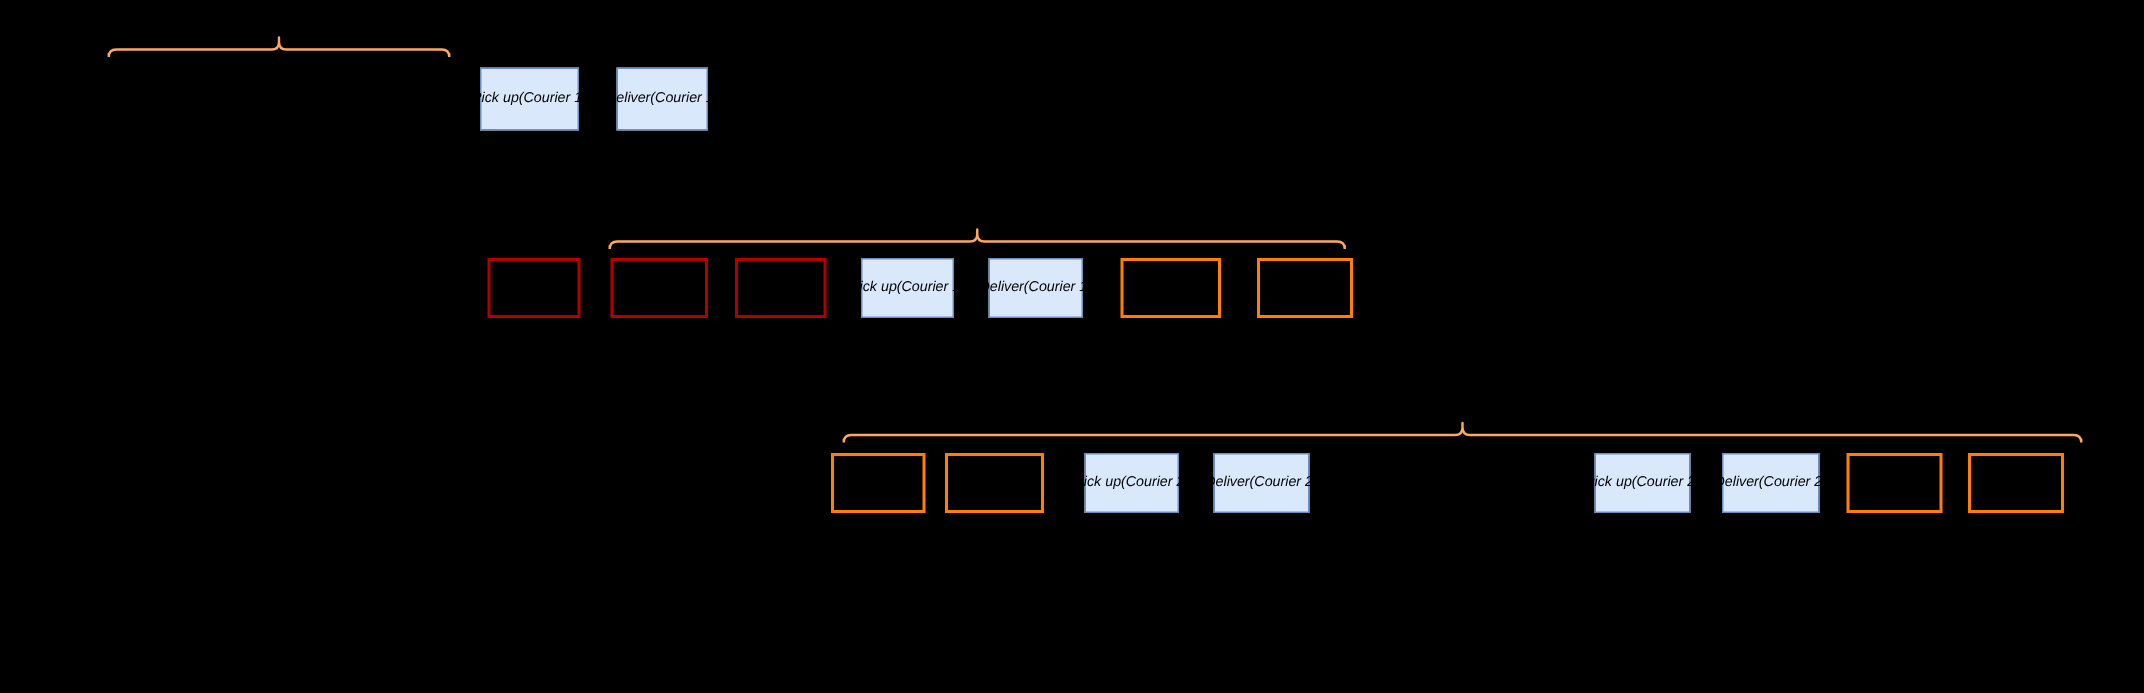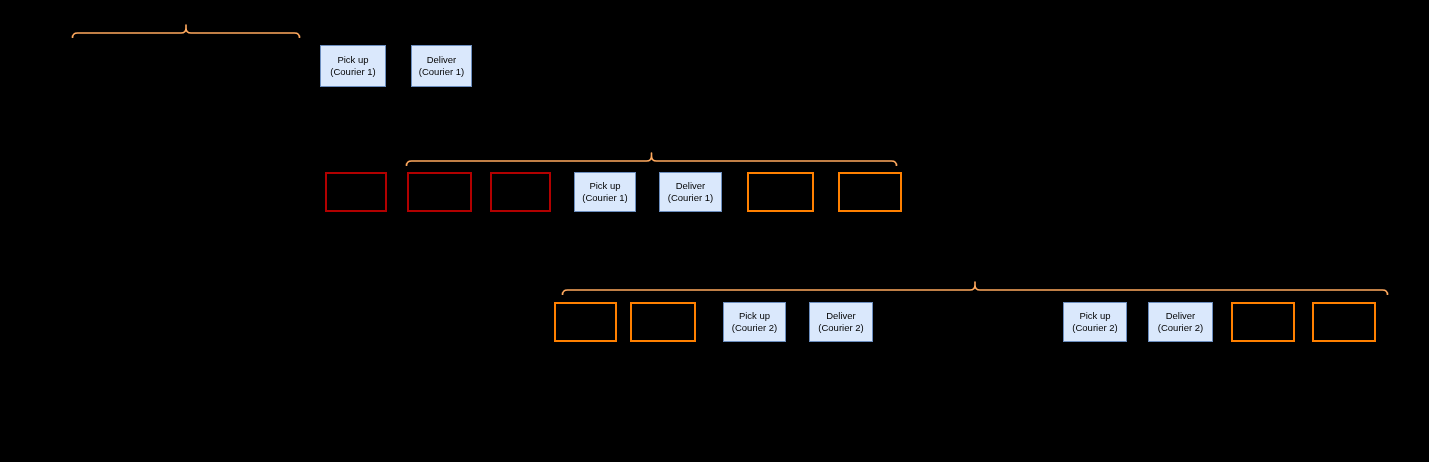--- a/index.html
+++ b/index.html
@@ -31,26 +31,27 @@
     pointer-events: auto;
   }
   .bracket svg {
     display: block;
     overflow: visible;
   }
   .node {
     position: absolute;
     box-sizing: border-box;
     display: flex;
-    flex-direction: column;
+    flex-direction: row;
     align-items: center;
     justify-content: center;
     text-align: center;
     line-height: 1.22;
     pointer-events: auto;
+    font-style: italic;
   }
   .node-task {
     background: #dae8fc;
     border: 1px solid #6c8ebf;
     color: #000000;
     font-size: 9.5px;
   }
   .node-task .line {
     display: block;
     white-space: nowrap;

